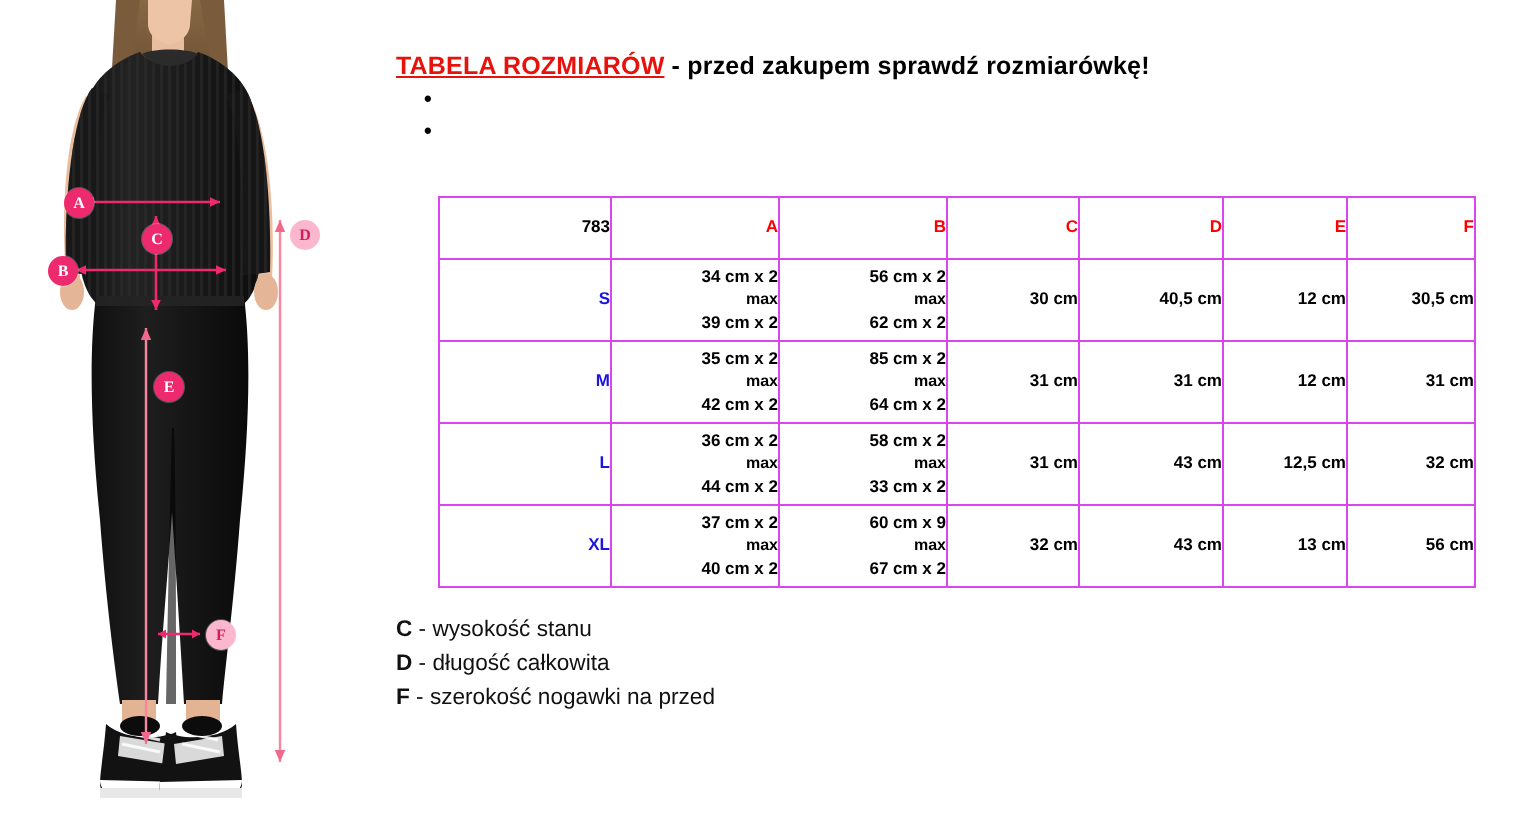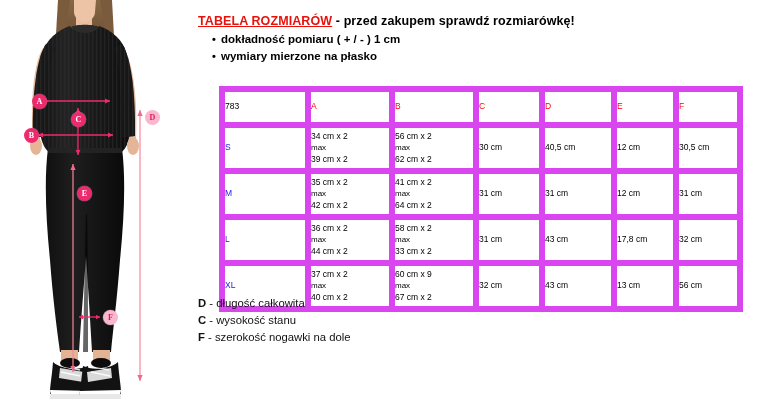--- a/index.html
+++ b/index.html
@@ -46,21 +46,21 @@
     box-shadow: 0 0 0 0.5px rgba(255,255,255,0.25);
   }
   .badge.light {
     background: #fbb7cd;
     color: #d81b60;
   }
 
   
   #content {
     position: absolute;
-    left: 190px; top: 4px;
+    left: 190px; top: 16px;
     width: 578px; height: 302px;
   }
 
   #title-block {
     position: absolute;
     left: 8px; top: 10px;
     width: 560px;
   }
   #main-title {
     font-size: 12.5px;
@@ -92,25 +92,25 @@
   
   #size-table {
     position: absolute;
     left: 29px;
     top: 82px;
     width: 518px;
     border-collapse: collapse;
     table-layout: fixed;
   }
   #size-table td, #size-table th {
-    border: 6px solid #d946ef;
-    text-align: left;
+    border: 1px solid #d946ef;
+    text-align: right;
     vertical-align: middle;
     font-size: 8.5px;
-    font-weight: normal;
+    font-weight: bold;
     padding: 0;
     line-height: 1.32;
   }
   #size-table thead th { height: 30px; }
   #size-table tbody td { height: 40px; }
 
   th.col-code {
     font-size: 8px;
     font-weight: bold;
     color: #000;
@@ -290,25 +290,23 @@
   </div>
 </div>
 
 <div id="content">
 
   <div id="title-block">
     <div id="main-title"><span class="hl">TABELA ROZMIARÓW</span><span> - przed zakupem sprawdź rozmiarówkę!</span></div>
 
     <div class="bullet-row">
       <span class="bullet-dot">•</span>
-      <span>dokładność pomiaru ( + / - ) 1 cm</span>
     </div>
     <div class="bullet-row">
       <span class="bullet-dot">•</span>
-      <span>wymiary mierzone na płasko</span>
     </div>
   </div>
 
   <table id="size-table">
     <colgroup>
       <col class="c-size">
         <col class="c-a">
         <col class="c-b">
       <col class="c-c">
         <col class="c-d">
@@ -345,21 +343,21 @@
         <td>30,5 cm</td>
       </tr>
       <tr>
         <td class="size-cell">M</td>
         <td class="range-cell">
           <span>35 cm x 2</span><br>
           <span class="mid">max</span><br>
           <span>42 cm x 2</span>
         </td>
         <td class="range-cell">
-          <span>41 cm x 2</span><br>
+          <span>85 cm x 2</span><br>
           <span class="mid">max</span><br>
           <span>64 cm x 2</span>
         </td>
         <td>31 cm</td>
         <td>31 cm</td>
         <td>12 cm</td>
         <td>31 cm</td>
       </tr>
       <tr>
         <td class="size-cell">L</td>
@@ -368,21 +366,21 @@
           <span class="mid">max</span><br>
           <span>44 cm x 2</span>
         </td>
         <td class="range-cell">
           <span>58 cm x 2</span><br>
           <span class="mid">max</span><br>
           <span>33 cm x 2</span>
         </td>
         <td>31 cm</td>
         <td>43 cm</td>
-        <td>17,8 cm</td>
+        <td>12,5 cm</td>
         <td>32 cm</td>
       </tr>
       <tr>
         <td class="size-cell">XL</td>
         <td class="range-cell">
           <span>37 cm x 2</span><br>
           <span class="mid">max</span><br>
           <span>40 cm x 2</span>
         </td>
         <td class="range-cell">
@@ -393,22 +391,22 @@
         <td>32 cm</td>
         <td>43 cm</td>
         <td>13 cm</td>
         <td>56 cm</td>
       </tr>
     </tbody>
   </table>
 
   <div id="legend">
     <div class="legend-row">
+      <span class="lk">C</span><span> - wysokość stanu</span>
+    </div>
+    <div class="legend-row">
       <span class="lk">D</span><span> - długość całkowita</span>
     </div>
     <div class="legend-row">
-      <span class="lk">C</span><span> - wysokość stanu</span>
-    </div>
-    <div class="legend-row">
-      <span class="lk">F</span><span> - szerokość nogawki na dole</span>
+      <span class="lk">F</span><span> - szerokość nogawki na przed</span>
     </div>
   </div>
 </div>
 
 </body></html>

